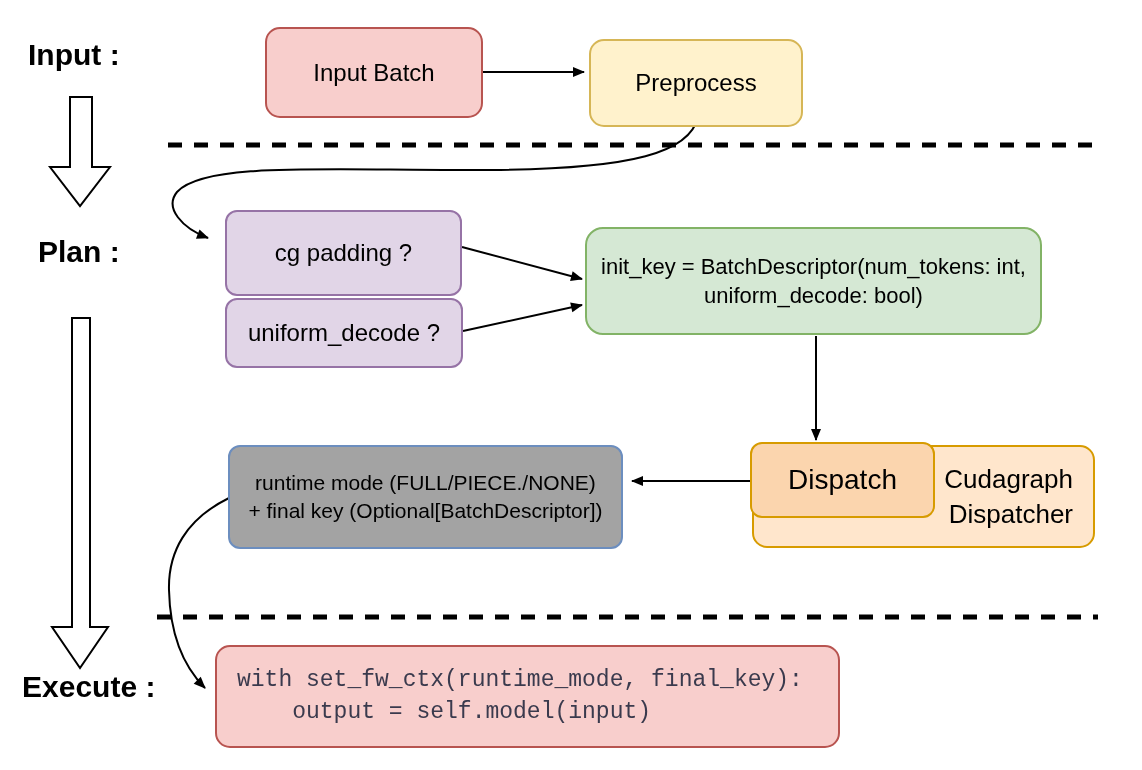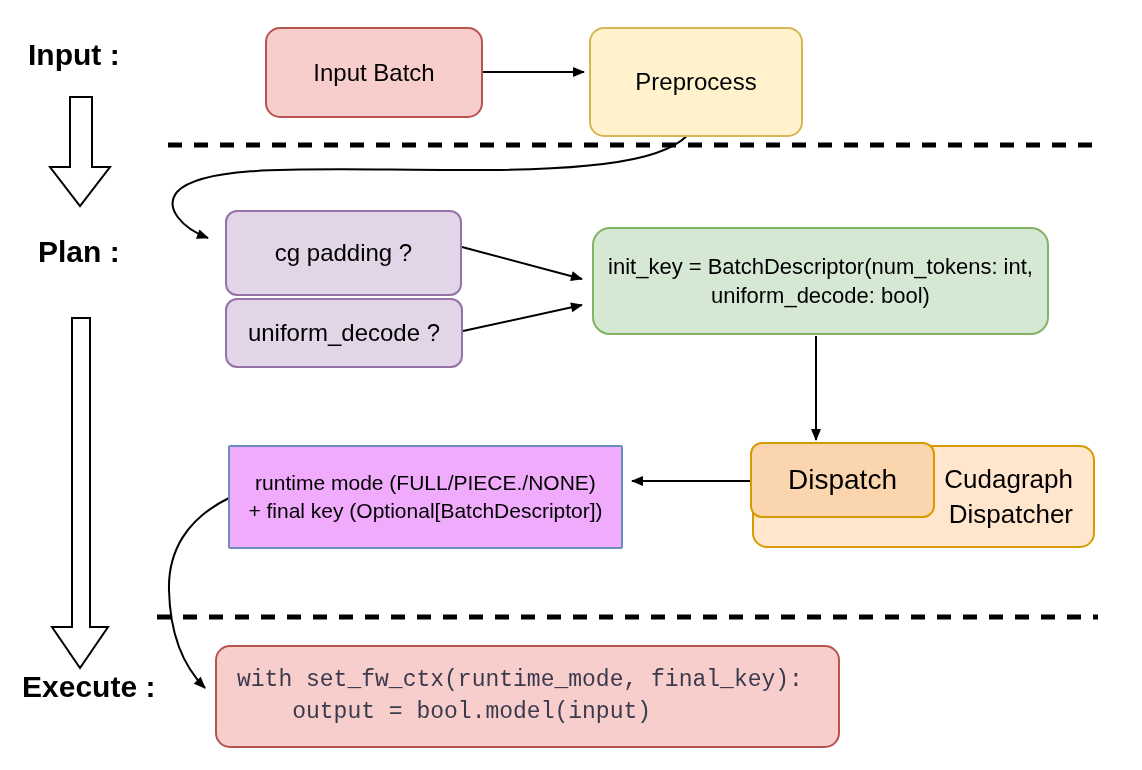--- a/index.html
+++ b/index.html
@@ -28,27 +28,27 @@
     position: absolute;
     z-index: 2;
     font-weight: 700;
     font-size: 30px;
     color: #000;
     white-space: nowrap;
   }
   .pink   { background: #f8cecc; border: 2px solid #b85450; border-radius: 15px; }
   .yellow { background: #fff2cc; border: 2px solid #d6b656; border-radius: 15px; }
   .purple { background: #e1d5e7; border: 2px solid #9673a6; border-radius: 12px; }
-  .green  { background: #d5e8d4; border: 2px solid #82b366; border-radius: 18px; margin-left: 7px; }
-  .blue   { background: #f0abfc; border: 2px solid #6c8ebf; border-radius: 2px; }
+  .green  { background: #d5e8d4; border: 2px solid #82b366; border-radius: 18px; }
+  .blue   { background: #a3a3a3; border: 2px solid #6c8ebf; border-radius: 12px; }
   .orange-outer { background: #ffe6cc; border: 2px solid #d79b00; border-radius: 15px; }
   .orange-inner { background: #fbd5ae; border: 2px solid #d79b00; border-radius: 12px; }
 
   #node-input-batch    { left: 225px; top: 27px;  width: 218px; height: 91px;  font-size: 24px; margin-left: 40px; }
-  #node-preprocess     { left: 589px; top: 27px;  width: 214px; height: 110px;  font-size: 24px; }
+  #node-preprocess     { left: 589px; top: 39px;  width: 214px; height: 88px;  font-size: 24px; }
   #node-cg-padding     { left: 225px; top: 210px; width: 237px; height: 86px;  font-size: 24px; }
   #node-uniform-decode { left: 225px; top: 298px; width: 238px; height: 70px;  font-size: 24px; text-align: center; }
   #node-init-key       { left: 585px; top: 227px; width: 457px; height: 108px; font-size: 22px; }
   #node-runtime-mode   { left: 228px; top: 445px; width: 395px; height: 104px; font-size: 21px; }
   #node-cudagraph      { left: 752px; top: 445px; width: 343px; height: 103px; font-size: 26px;
                          justify-content: center; align-items: flex-end; padding-right: 20px; }
   #node-dispatch       { left: 750px; top: 442px; width: 185px; height: 76px;  font-size: 28px; z-index: 3; }
   #node-execute-code   { left: 215px; top: 645px; width: 625px; height: 103px;
                          font-family: "Liberation Mono", "DejaVu Sans Mono", monospace;
                          font-size: 23px; color: #3a3a4d;
@@ -121,16 +121,16 @@
     <div>Cudagraph</div>
     <div>Dispatcher</div>
   </div>
 
   <div class="node orange-inner" id="node-dispatch">
     <span>Dispatch</span>
   </div>
 
   <div class="node pink" id="node-execute-code">
     <div class="code-line">with set_fw_ctx(runtime_mode, final_key):</div>
-    <div class="code-line">    output = bool.model(input)</div>
+    <div class="code-line">    output = self.model(input)</div>
   </div>
 
 </div>
 
 </body></html>

